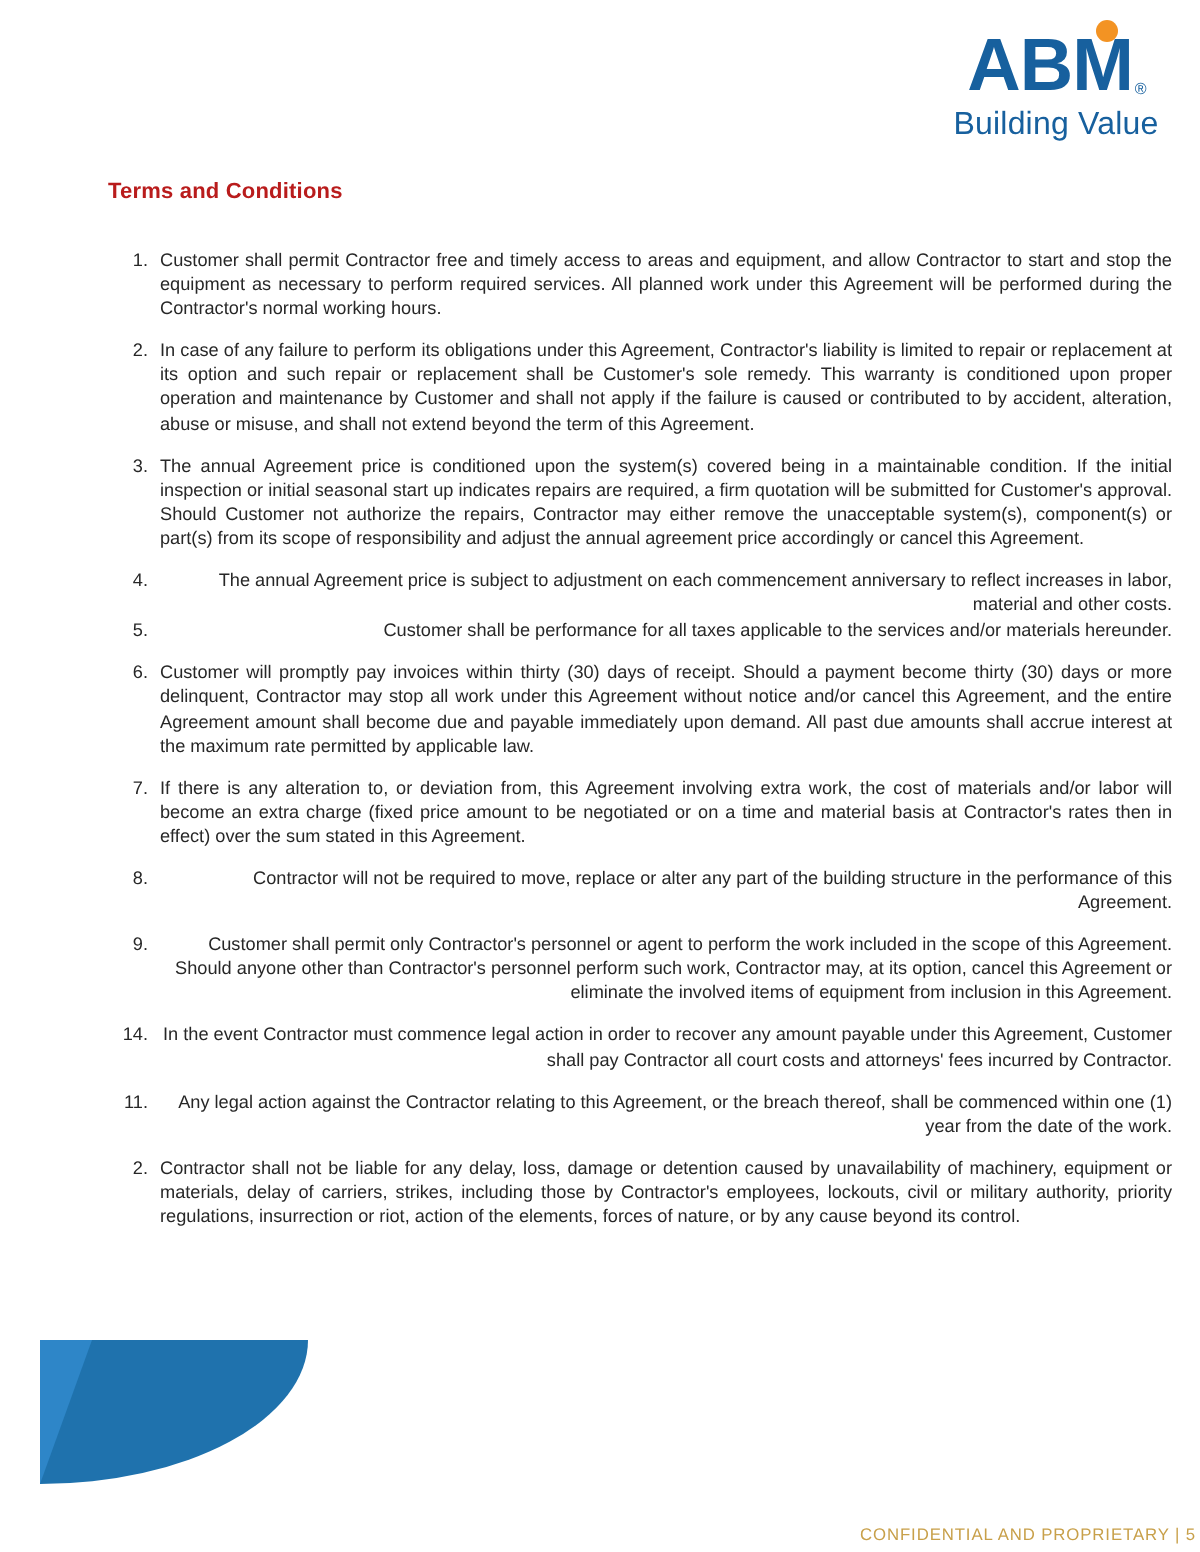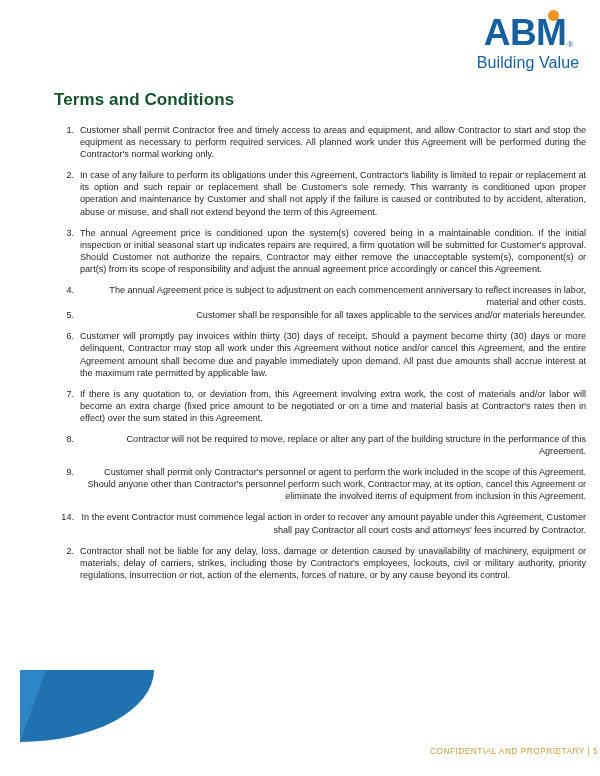--- a/index.html
+++ b/index.html
@@ -65,23 +65,23 @@
     color: #17609e;
     font-weight: normal;
     letter-spacing: 0.1px;
   }
 
   
   #doc-title {
     position: absolute;
     left: 34px;
     top: 90px;
-    font-size: 17px;
+    font-size: 11px;
     font-weight: bold;
-    color: #14532d;
+    color: #b91c1c;
     letter-spacing: 0.1px;
   }
 
   
   #terms-list {
     position: absolute;
     left: 36px;
     top: 124px;
     width: 530px;
   }
@@ -140,21 +140,21 @@
     width: 26px;
     height: 72px;
     background: #2e86c8;
     clip-path: polygon(0 0, 100% 0, 0 100%);
   }
 
   
   #footer {
     position: absolute;
     right: 22px;
-    bottom: 20px;
+    bottom: 4px;
     font-size: 8.4px;
     letter-spacing: 0.45px;
     color: #c8a04a;
   }
 </style>
 </head>
 <body>
 
 <div id="page">
 
@@ -165,68 +165,72 @@
     </div>
     <div class="logo-tagline">Building Value</div>
   </div>
 
   <div id="doc-title">Terms and Conditions</div>
 
   <div id="terms-list">
 
     <div class="term-item">
       <span class="term-num">1.</span>
-      <span class="term-text">Customer shall permit Contractor free and timely access to areas and equipment, and allow Contractor to start and stop the equipment as necessary to perform required services. All planned work under this Agreement will be performed during the Contractor's normal working only.</span>
+      <span class="term-text">Customer shall permit Contractor free and timely access to areas and equipment, and allow Contractor to start and stop the equipment as necessary to perform required services. All planned work under this Agreement will be performed during the Contractor's normal working hours.</span>
     </div>
 
     <div class="term-item">
       <span class="term-num">2.</span>
       <span class="term-text">In case of any failure to perform its obligations under this Agreement, Contractor's liability is limited to repair or replacement at its option and such repair or replacement shall be Customer's sole remedy. This warranty is conditioned upon proper operation and maintenance by Customer and shall not apply if the failure is caused or contributed to by accident, alteration, abuse or misuse, and shall not extend beyond the term of this Agreement.</span>
     </div>
 
     <div class="term-item">
       <span class="term-num">3.</span>
       <span class="term-text">The annual Agreement price is conditioned upon the system(s) covered being in a maintainable condition. If the initial inspection or initial seasonal start up indicates repairs are required, a firm quotation will be submitted for Customer's approval. Should Customer not authorize the repairs, Contractor may either remove the unacceptable system(s), component(s) or part(s) from its scope of responsibility and adjust the annual agreement price accordingly or cancel this Agreement.</span>
     </div>
 
     <div class="term-item tight">
       <span class="term-num">4.</span>
       <span class="term-text left">The annual Agreement price is subject to adjustment on each commencement anniversary to reflect increases in labor, material and other costs.</span>
     </div>
 
     <div class="term-item">
       <span class="term-num">5.</span>
-      <span class="term-text left">Customer shall be responsible for all taxes applicable to the services and/or materials hereunder.</span>
+      <span class="term-text left">Customer shall be performance for all taxes applicable to the services and/or materials hereunder.</span>
     </div>
 
     <div class="term-item">
       <span class="term-num">6.</span>
       <span class="term-text">Customer will promptly pay invoices within thirty (30) days of receipt. Should a payment become thirty (30) days or more delinquent, Contractor may stop all work under this Agreement without notice and/or cancel this Agreement, and the entire Agreement amount shall become due and payable immediately upon demand. All past due amounts shall accrue interest at the maximum rate permitted by applicable law.</span>
     </div>
 
     <div class="term-item">
       <span class="term-num">7.</span>
-      <span class="term-text">If there is any quotation to, or deviation from, this Agreement involving extra work, the cost of materials and/or labor will become an extra charge (fixed price amount to be negotiated or on a time and material basis at Contractor's rates then in effect) over the sum stated in this Agreement.</span>
+      <span class="term-text">If there is any alteration to, or deviation from, this Agreement involving extra work, the cost of materials and/or labor will become an extra charge (fixed price amount to be negotiated or on a time and material basis at Contractor's rates then in effect) over the sum stated in this Agreement.</span>
     </div>
 
     <div class="term-item">
       <span class="term-num">8.</span>
       <span class="term-text left">Contractor will not be required to move, replace or alter any part of the building structure in the performance of this Agreement.</span>
     </div>
 
     <div class="term-item">
       <span class="term-num">9.</span>
       <span class="term-text left">Customer shall permit only Contractor's personnel or agent to perform the work included in the scope of this Agreement. Should anyone other than Contractor's personnel perform such work, Contractor may, at its option, cancel this Agreement or eliminate the involved items of equipment from inclusion in this Agreement.</span>
     </div>
 
     <div class="term-item">
       <span class="term-num">14.</span>
       <span class="term-text left">In the event Contractor must commence legal action in order to recover any amount payable under this Agreement, Customer shall pay Contractor all court costs and attorneys' fees incurred by Contractor.</span>
     </div>
 
+    <div class="term-item">
+      <span class="term-num">11.</span>
+      <span class="term-text left">Any legal action against the Contractor relating to this Agreement, or the breach thereof, shall be commenced within one (1) year from the date of the work.</span>
+    </div>
 
     <div class="term-item">
       <span class="term-num">2.</span>
       <span class="term-text">Contractor shall not be liable for any delay, loss, damage or detention caused by unavailability of machinery, equipment or materials, delay of carriers, strikes, including those by Contractor's employees, lockouts, civil or military authority, priority regulations, insurrection or riot, action of the elements, forces of nature, or by any cause beyond its control.</span>
     </div>
 
   </div>
 
   <div id="corner-graphic">
     <div class="wedge-dark"></div>

